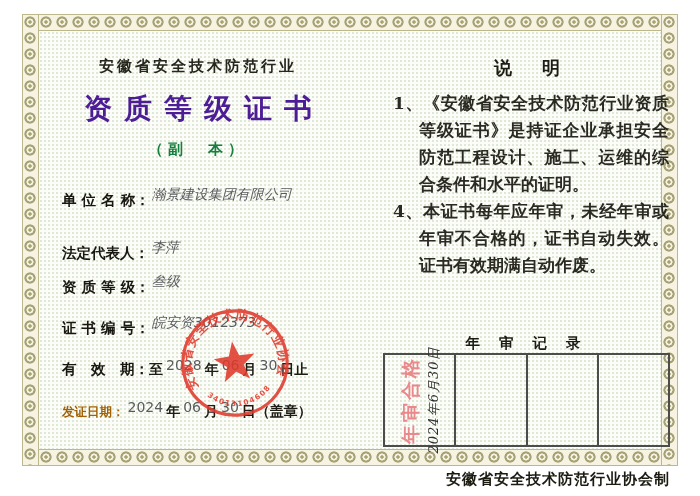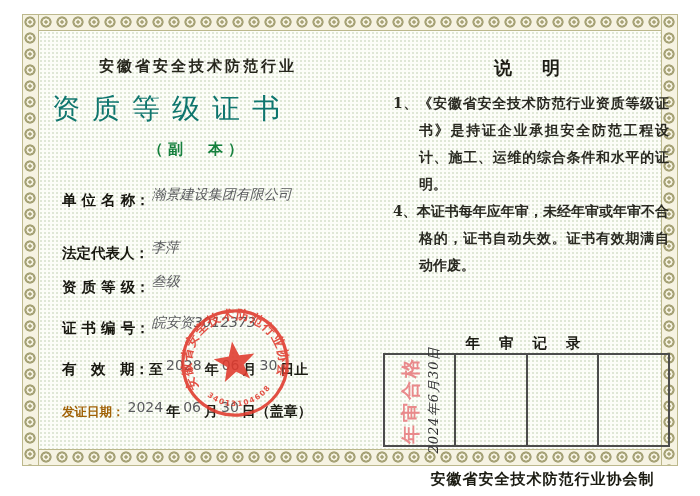--- a/index.html
+++ b/index.html
@@ -26,51 +26,51 @@
     position:absolute;left:17px;top:17px;right:17px;bottom:17px;
     background-color:#fcfdf8;
     background-image:radial-gradient(circle,#dfe7d6 0.9px,rgba(0,0,0,0) 1.3px);
     background-size:4px 4px;
   }
   
   .abs{position:absolute;}
   .serif{font-family:"DejaVu Serif","Liberation Serif",serif;text-align:center;}
   .industry-line{left:48px;top:57px;width:300px;text-align:center;
     font-size:15px;font-weight:bold;letter-spacing:3px;color:#26261c;}
-  .cert-title{left:40px;top:90px;width:316px;text-align:left;
-    font-size:28px;font-weight:normal;letter-spacing:12px;text-indent:12px;color:#0f766e;}
+  .cert-title{left:40px;top:90px;width:316px;text-align:center;
+    font-size:28px;font-weight:bold;letter-spacing:12px;text-indent:12px;color:#4c1d95;}
   .copy-type{left:48px;top:140px;width:300px;text-align:center;
     font-size:15px;font-weight:bold;letter-spacing:5px;color:#15803d;}
   .field-row{left:62px;width:320px;height:22px;white-space:nowrap;}
   .field-label{font-size:14.5px;font-weight:bold;color:#17170f;}
   .field-value{font-size:14px;color:#5a5b5e;position:relative;top:-6px;margin-left:2px;font-style:italic;}
   .unit{font-size:14px;font-weight:bold;color:#1c1c14;}
   .num{font-size:14px;color:#5a5b5e;position:relative;top:-4px;padding:0 3px;}
   .issue-label{font-size:12.5px;font-weight:bold;color:#a16207;}
   
   .notes-title{left:395px;top:56px;width:270px;text-align:center;
     font-size:18px;font-weight:bold;letter-spacing:6px;color:#1c1c14;}
   .notes{left:393px;top:90px;width:276px;}
   .note-item{margin:0;padding-left:26px;text-indent:-26px;
-    font-size:14px;line-height:27px;font-weight:bold;color:#2a2a22;
+    font-size:17px;line-height:27px;font-weight:bold;color:#2a2a22;
     text-align:justify;}
   .review-title{left:383px;top:334px;width:287px;text-align:center;
     font-size:14.5px;font-weight:bold;letter-spacing:7px;color:#1c1c14;}
   .review-table{left:383px;top:353px;width:287px;height:94px;
     display:flex;border:2px solid #4c4c4c;box-sizing:border-box;background:transparent;}
   .review-cell{flex:1;position:relative;border-right:2px solid #4c4c4c;}
   .review-cell:last-child{border-right:none;}
   .stamp-rot{
     position:absolute;left:50%;top:50%;
     transform:translate(-50%,-50%) rotate(-90deg);
     display:flex;flex-direction:column;align-items:center;white-space:nowrap;}
   .review-stamp{color:#e9898b;font-size:19px;font-weight:bold;letter-spacing:3px;}
   .review-date{color:#2e2e30;font-size:13px;font-style:italic;
     font-family:"DejaVu Serif",serif;letter-spacing:1px;margin-top:1px;}
-  .footer-line{left:415px;top:470px;width:255px;text-align:center;
+  .footer-line{left:415px;top:470px;width:255px;text-align:right;
     font-size:15px;font-weight:bold;color:#1b1b12;letter-spacing:1px;}
   
   .seal{position:absolute;left:176px;top:304px;width:118px;height:118px;opacity:.88;}
   .seal text{fill:#e0392c;font-weight:bold;}
 </style>
 </head>
 <body>
 
 <div class="frame">
   <div class="band top"></div>

